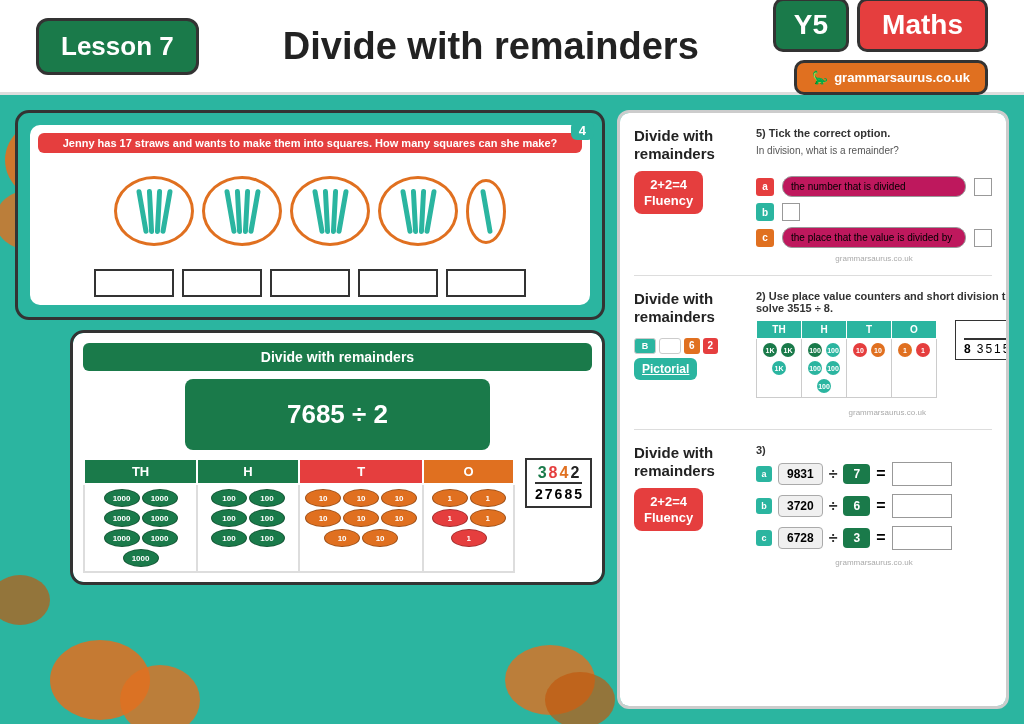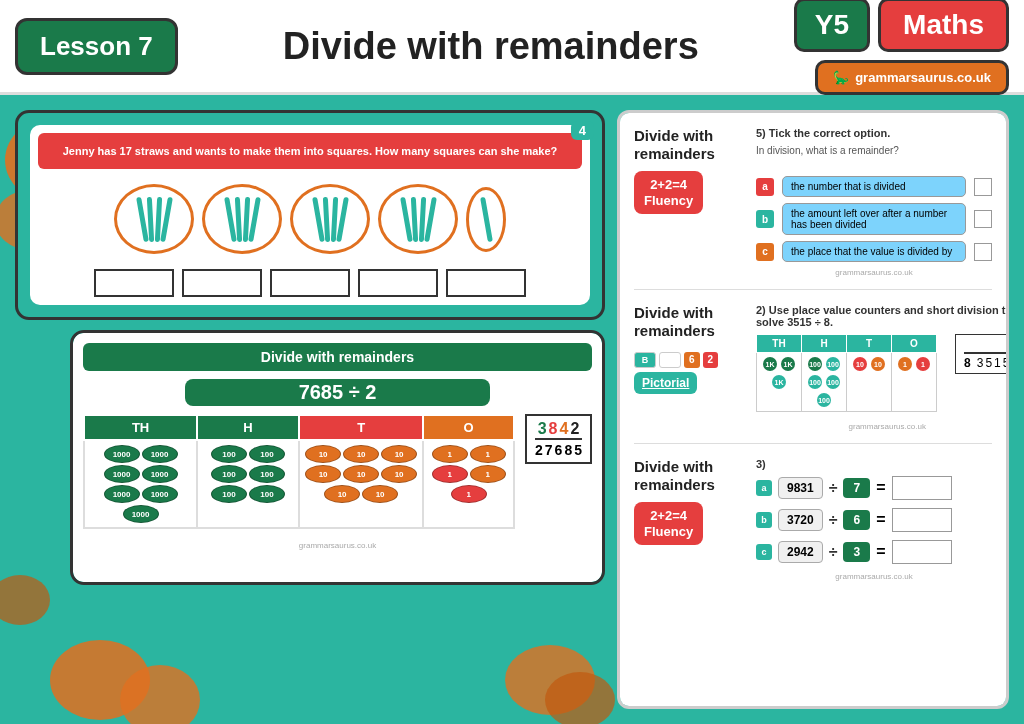--- a/index.html
+++ b/index.html
@@ -23,21 +23,21 @@
     }
 
     
     .header {
       position: relative;
       z-index: 2;
       background: white;
       height: 95px;
       display: flex;
       align-items: center;
-      padding: 0 15px;
+      padding: 0 36px;
       border-bottom: 3px solid #ddd;
     }
 
     .lesson-badge {
       background: #1a7a4a;
       color: white;
       font-size: 26px;
       font-weight: 900;
       padding: 10px 22px;
       border-radius: 12px;
@@ -167,21 +167,21 @@
       display: flex;
       flex-direction: column;
     }
 
     .slide-question-bar {
       background: #e53e3e;
       color: white;
       font-size: 11px;
       font-weight: bold;
       text-align: center;
-      padding: 12px 8px;
+      padding: 4px 8px;
       border-radius: 6px;
       margin-bottom: 8px;
     }
 
     .straws-container {
       display: flex;
       gap: 8px;
       justify-content: center;
       align-items: center;
       flex: 1;
@@ -247,24 +247,24 @@
       font-weight: 900;
       text-align: center;
       padding: 6px;
       border-radius: 6px;
       margin-bottom: 8px;
     }
 
     .equation-display {
       background: #1a7a4a;
       color: white;
-      font-size: 20px;
+      font-size: 26px;
       font-weight: 900;
       text-align: center;
-      padding: 2px;
+      padding: 20px;
       border-radius: 8px;
       margin: 0 auto 8px;
       width: 60%;
     }
 
     .place-value-table {
       width: 100%;
       border-collapse: collapse;
       margin-bottom: 8px;
     }
@@ -445,25 +445,25 @@
       display: flex;
       align-items: center;
       justify-content: center;
     }
 
     .mc-label-b { background: #2bb5a0; }
     .mc-label-c { background: #e07020; }
 
     .mc-text-box {
       border: 1px solid #999;
-      background: #7dd3fc;
+      background: #be185d;
       font-size: 10px;
       padding: 4px 8px;
       flex: 1;
-      border-radius: 5px;
+      border-radius: 10px;
     }
 
     .mc-check {
       width: 18px;
       height: 18px;
       border: 1px solid #999;
       background: white;
     }
 
     
@@ -800,21 +800,20 @@
         <div class="ws-instruction">5) Tick the correct option.</div>
         <div class="ws-sub-instruction">In division, what is a remainder?</div>
 
         <div class="mc-option">
           <div class="mc-label">a</div>
           <div class="mc-text-box">the number that is divided</div>
           <div class="mc-check"></div>
         </div>
         <div class="mc-option">
           <div class="mc-label mc-label-b">b</div>
-          <div class="mc-text-box">the amount left over after a number has been divided</div>
           <div class="mc-check"></div>
         </div>
         <div class="mc-option">
           <div class="mc-label mc-label-c">c</div>
           <div class="mc-text-box">the place that the value is divided by</div>
           <div class="mc-check"></div>
         </div>
         <div class="grammarsaurus-footer">grammarsaurus.co.uk</div>
       </div>
     </div>
@@ -922,21 +921,21 @@
           <div class="eq-label">b</div>
           <div class="eq-num">3720</div>
           <div class="eq-op">÷</div>
           <div class="eq-divisor">6</div>
           <div class="eq-equals">=</div>
           <div class="eq-answer"></div>
         </div>
 
         <div class="eq-row">
           <div class="eq-label">c</div>
-          <div class="eq-num">2942</div>
+          <div class="eq-num">6728</div>
           <div class="eq-op">÷</div>
           <div class="eq-divisor">3</div>
           <div class="eq-equals">=</div>
           <div class="eq-answer"></div>
         </div>
 
         <div class="grammarsaurus-footer">grammarsaurus.co.uk</div>
       </div>
     </div>
 

